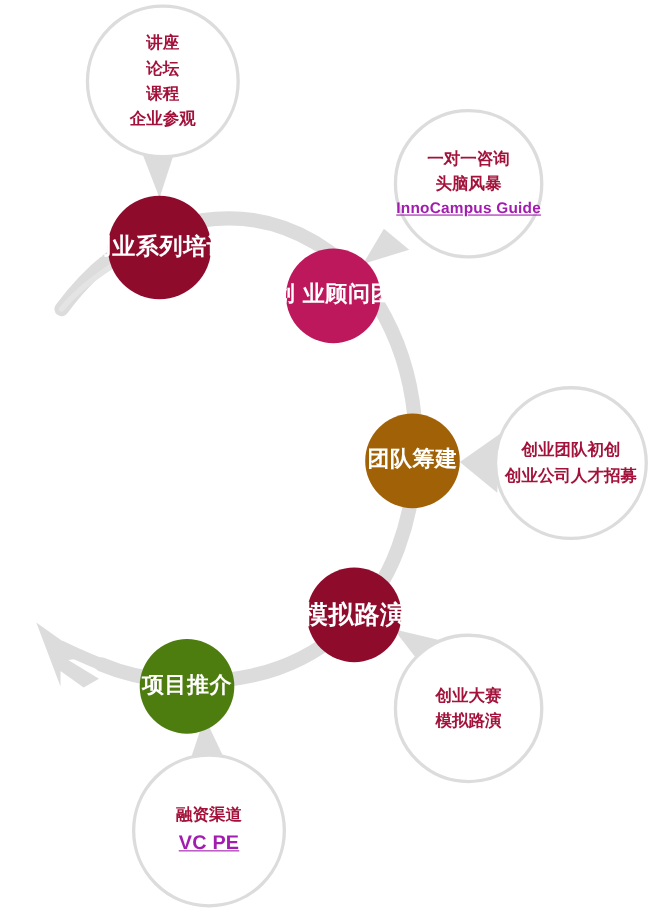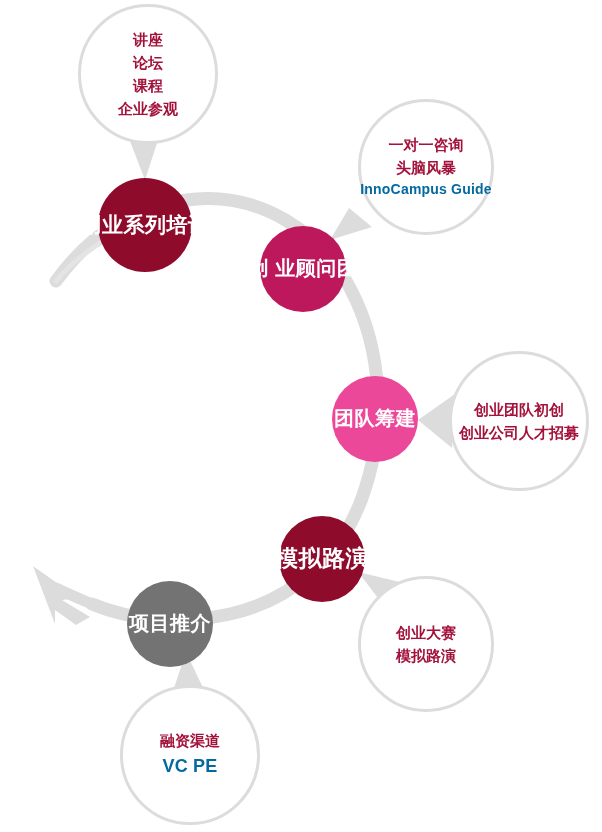--- a/index.html
+++ b/index.html
@@ -33,21 +33,21 @@
     box-sizing:border-box;
     display:flex;flex-direction:column;
     align-items:center;justify-content:center;
     text-align:center;
     color:#A3123A;
     font-weight:bold;
     line-height:1.55;
     z-index:4;
   }
   .bubble .ln{display:block;white-space:nowrap;}
-  .bubble .ln.lat{color:#0369a1;letter-spacing:.2px;}
+  .bubble .ln.lat{color:#a21caf;letter-spacing:.2px;text-decoration:underline;}
 
   
   svg.tails{z-index:3;}
   svg.arc{z-index:1;}
 </style>
 </head>
 <body>
 
 <div id="stage">
 
@@ -84,29 +84,29 @@
 
   <div id="nodes-layer">
       <div class="node" style="left: 98px; top: 178px; width: 94px; height: 94px; background: rgb(142, 11, 44); color: rgb(255, 255, 255); font-size: 21px;">
         <span class="ln">创业系</span>
         <span class="ln">列培训</span>
       </div>
       <div class="node" style="left: 260px; top: 226px; width: 86px; height: 86px; background: #be185d; color: rgb(255, 255, 255); font-size: 20px;">
         <span class="ln">创 业</span>
         <span class="ln">顾问团</span>
       </div>
-      <div class="node" style="left: 332px; top: 376px; width: 86px; height: 86px; background: #ec4899; color: rgb(255, 255, 255); font-size: 20px;">
+      <div class="node" style="left: 332px; top: 376px; width: 86px; height: 86px; background: #a16207; color: rgb(255, 255, 255); font-size: 20px;">
         <span class="ln">团队</span>
         <span class="ln">筹建</span>
       </div>
       <div class="node" style="left: 279px; top: 516px; width: 86px; height: 86px; background: rgb(142, 11, 44); color: rgb(255, 255, 255); font-size: 23px;">
         <span class="ln">模拟</span>
         <span class="ln">路演</span>
       </div>
-      <div class="node" style="left: 127px; top: 581px; width: 86px; height: 86px; background: #737373; color: rgb(255, 255, 255); font-size: 20px;">
+      <div class="node" style="left: 127px; top: 581px; width: 86px; height: 86px; background: #4d7c0f; color: rgb(255, 255, 255); font-size: 20px;">
         <span class="ln">项目</span>
         <span class="ln">推介</span>
       </div>
     </div>
   <div id="bubbles-layer">
       <div class="bubble" style="left: 78px; top: 4px; width: 140px; height: 140px; border-color: rgb(220, 220, 220); color: rgb(163, 18, 58); font-size: 15px;">
         <span class="ln">讲座</span>
         <span class="ln">论坛</span>
         <span class="ln">课程</span>
         <span class="ln">企业参观</span>

